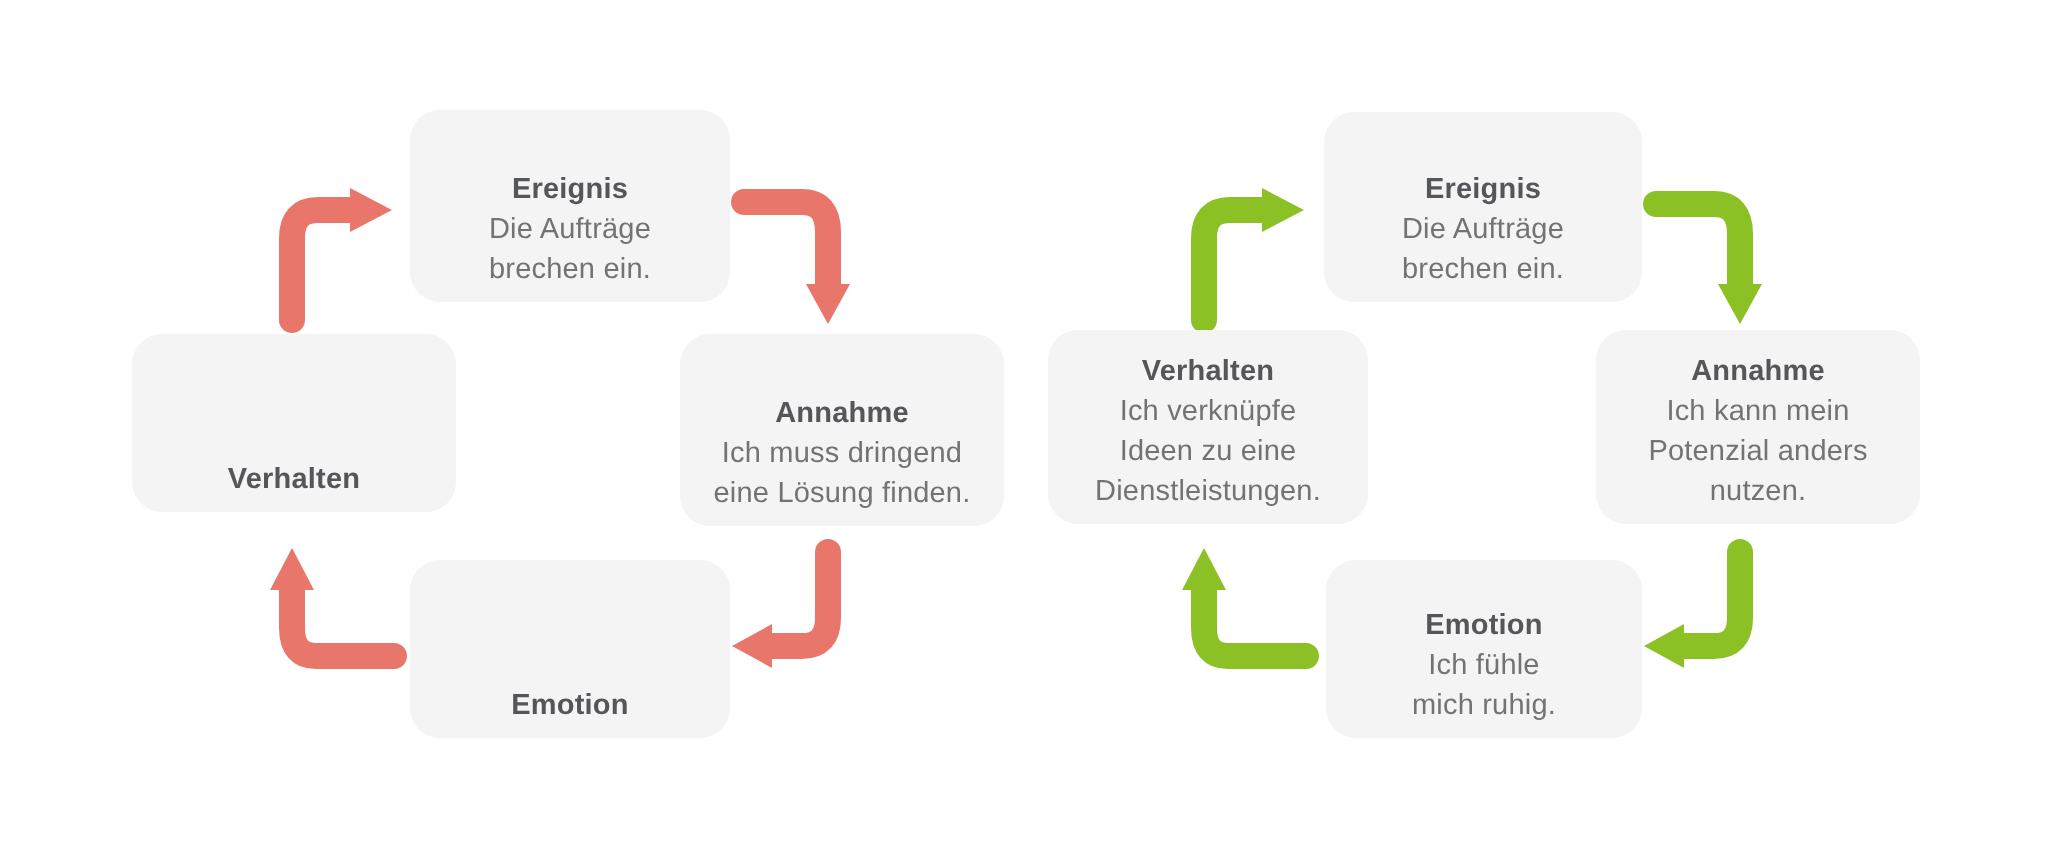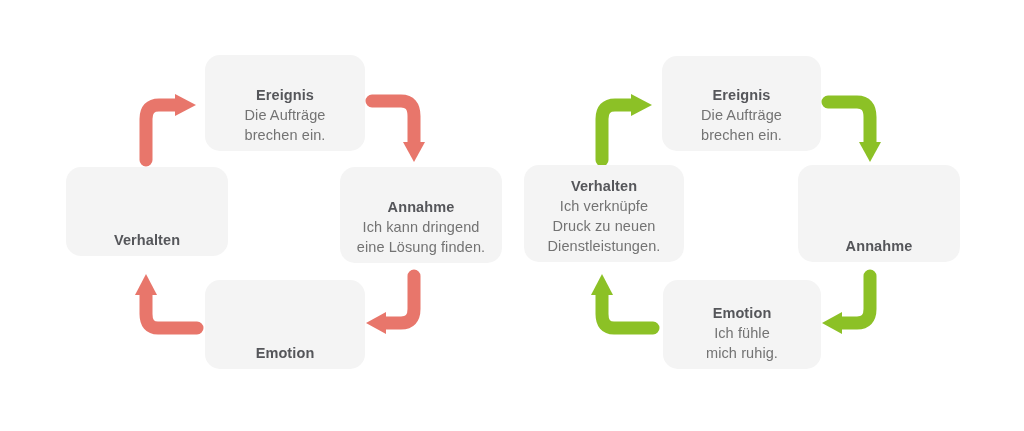--- a/index.html
+++ b/index.html
@@ -95,21 +95,21 @@
     </svg>
 
     <div class="card" style="left:205px; top:55px; width:160px; height:96px;">
       <div class="card-title">Ereignis</div>
       <div class="card-body">Die Aufträge
 brechen ein.</div>
     </div>
 
     <div class="card" style="left:340px; top:167px; width:162px; height:96px;">
       <div class="card-title">Annahme</div>
-      <div class="card-body">Ich kann dringend
+      <div class="card-body">Ich muss dringend
 eine Lösung finden.</div>
     </div>
 
     <div class="card" style="left:205px; top:280px; width:160px; height:89px;">
       <div class="card-title">Emotion</div>
     </div>
 
     <div class="card" style="left:66px; top:167px; width:162px; height:89px;">
       <div class="card-title">Verhalten</div>
     </div>
@@ -141,29 +141,32 @@
     </svg>
 
     <div class="card" style="left:150px; top:56px; width:159px; height:95px;">
       <div class="card-title">Ereignis</div>
       <div class="card-body">Die Aufträge
 brechen ein.</div>
     </div>
 
     <div class="card" style="left:286px; top:165px; width:162px; height:97px;">
       <div class="card-title">Annahme</div>
+      <div class="card-body">Ich kann mein
+Potenzial anders
+nutzen.</div>
     </div>
 
     <div class="card" style="left:151px; top:280px; width:158px; height:89px;">
       <div class="card-title">Emotion</div>
       <div class="card-body">Ich fühle
 mich ruhig.</div>
     </div>
 
     <div class="card" style="left:12px; top:165px; width:160px; height:97px;">
       <div class="card-title">Verhalten</div>
       <div class="card-body">Ich verknüpfe
-Druck zu neuen
+Ideen zu eine
 Dienstleistungen.</div>
     </div>
   </div>
 
 </div>
 
 </body></html>

